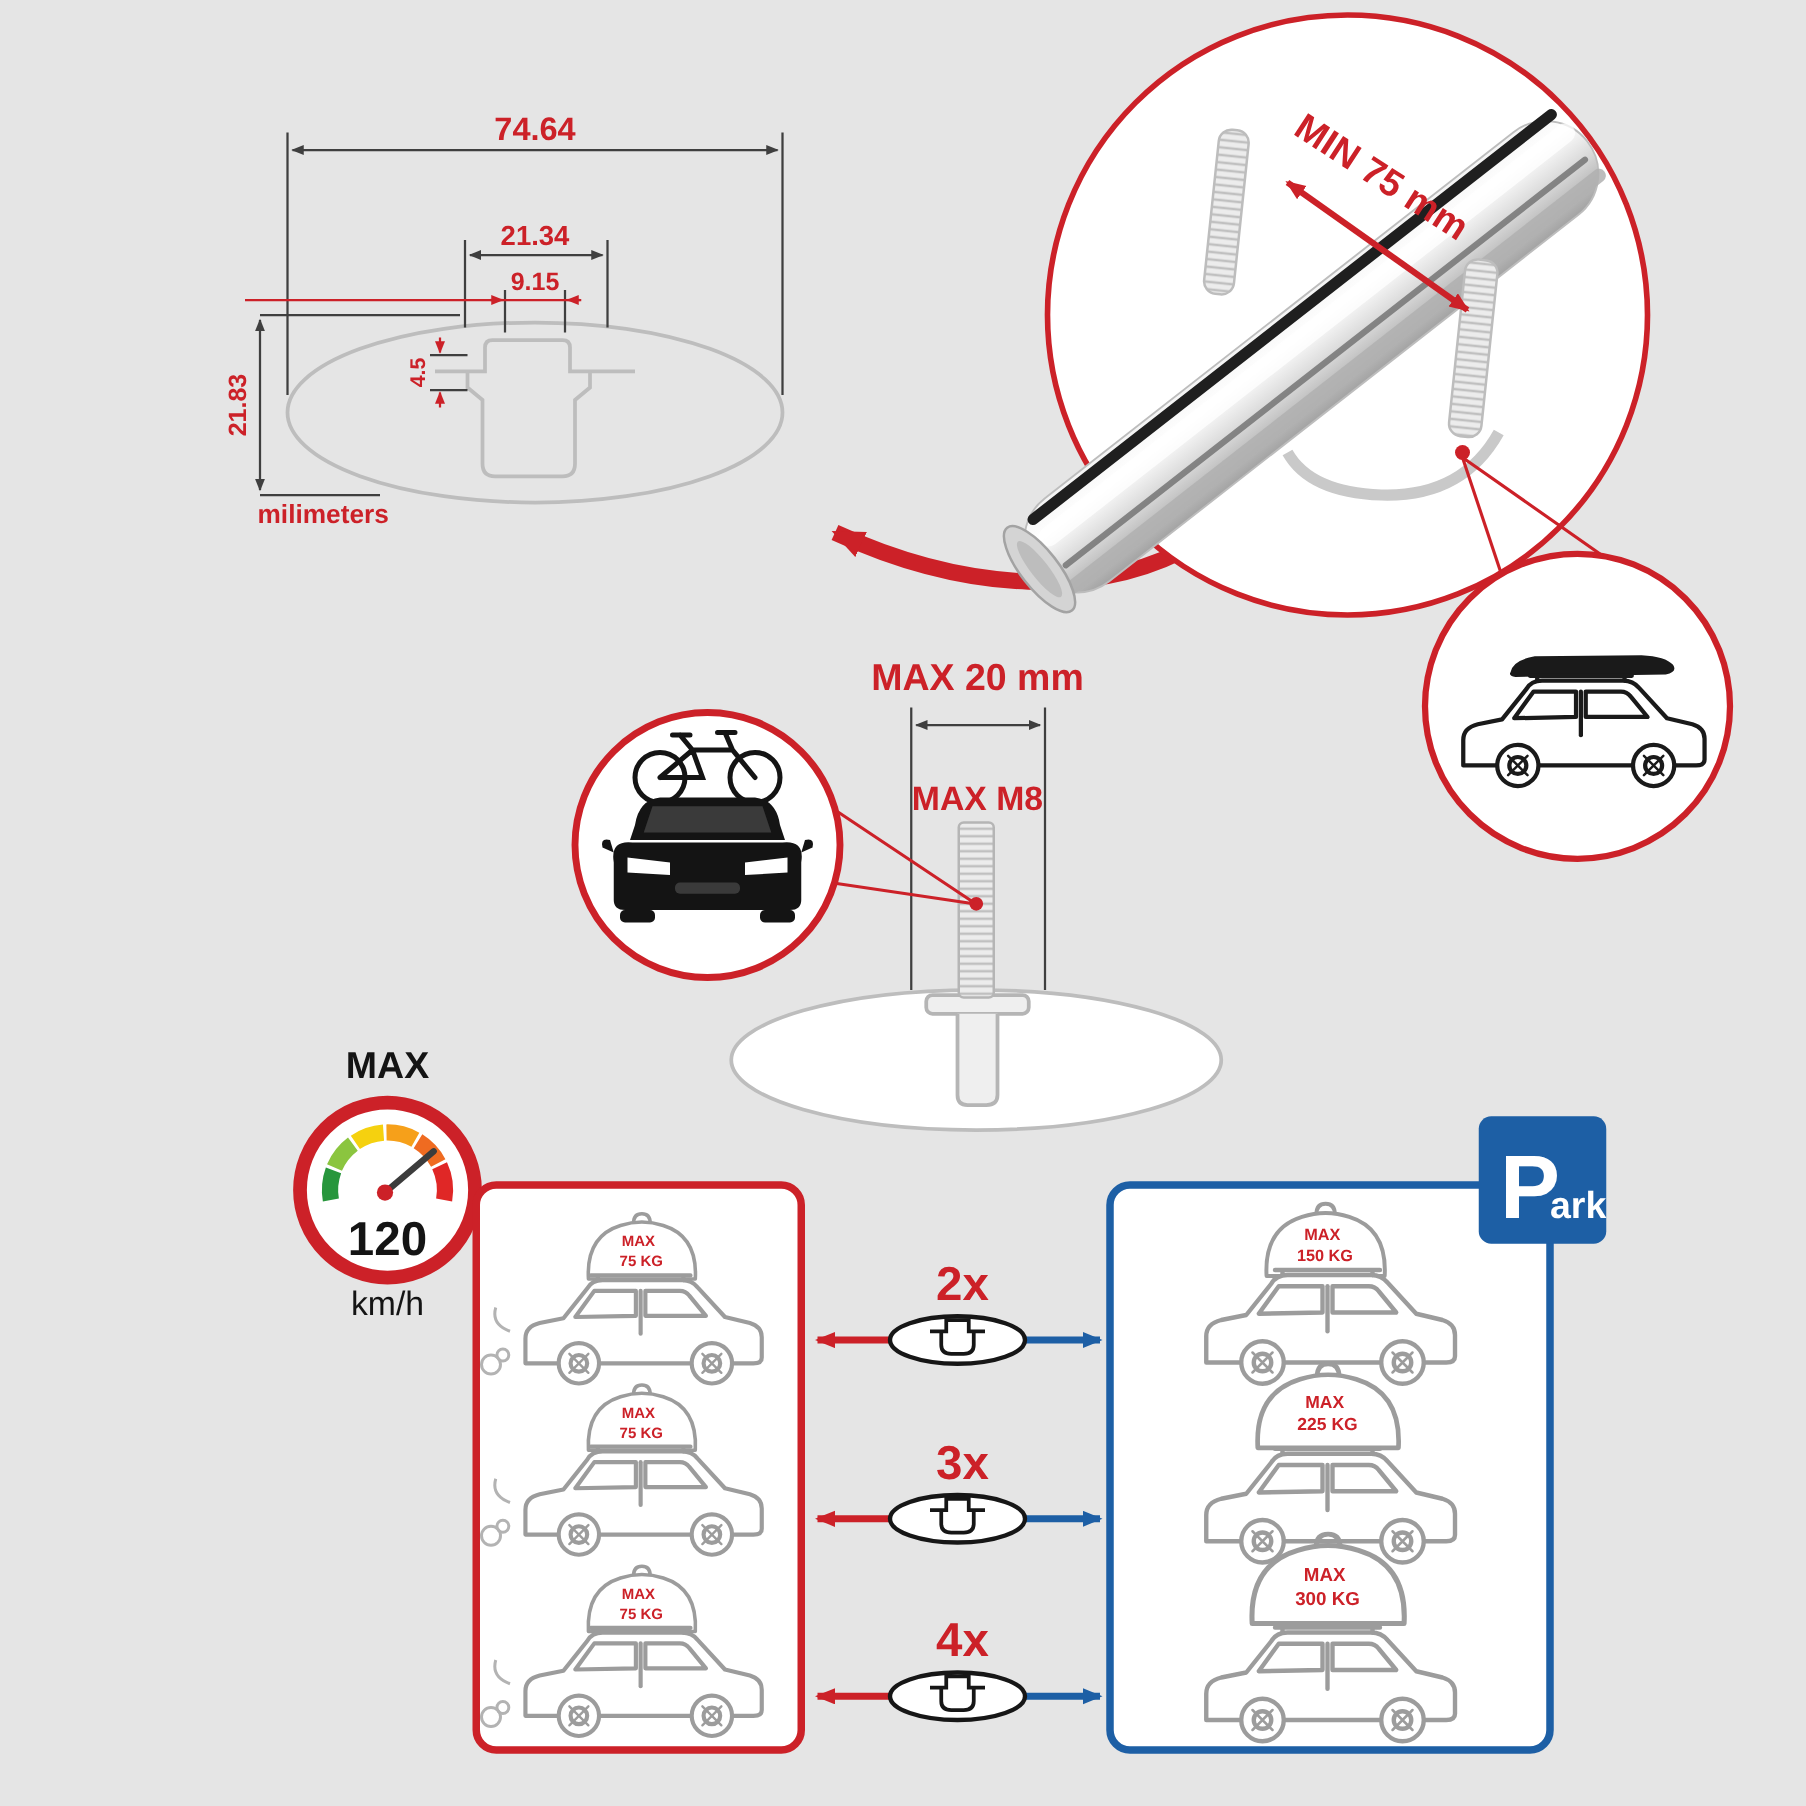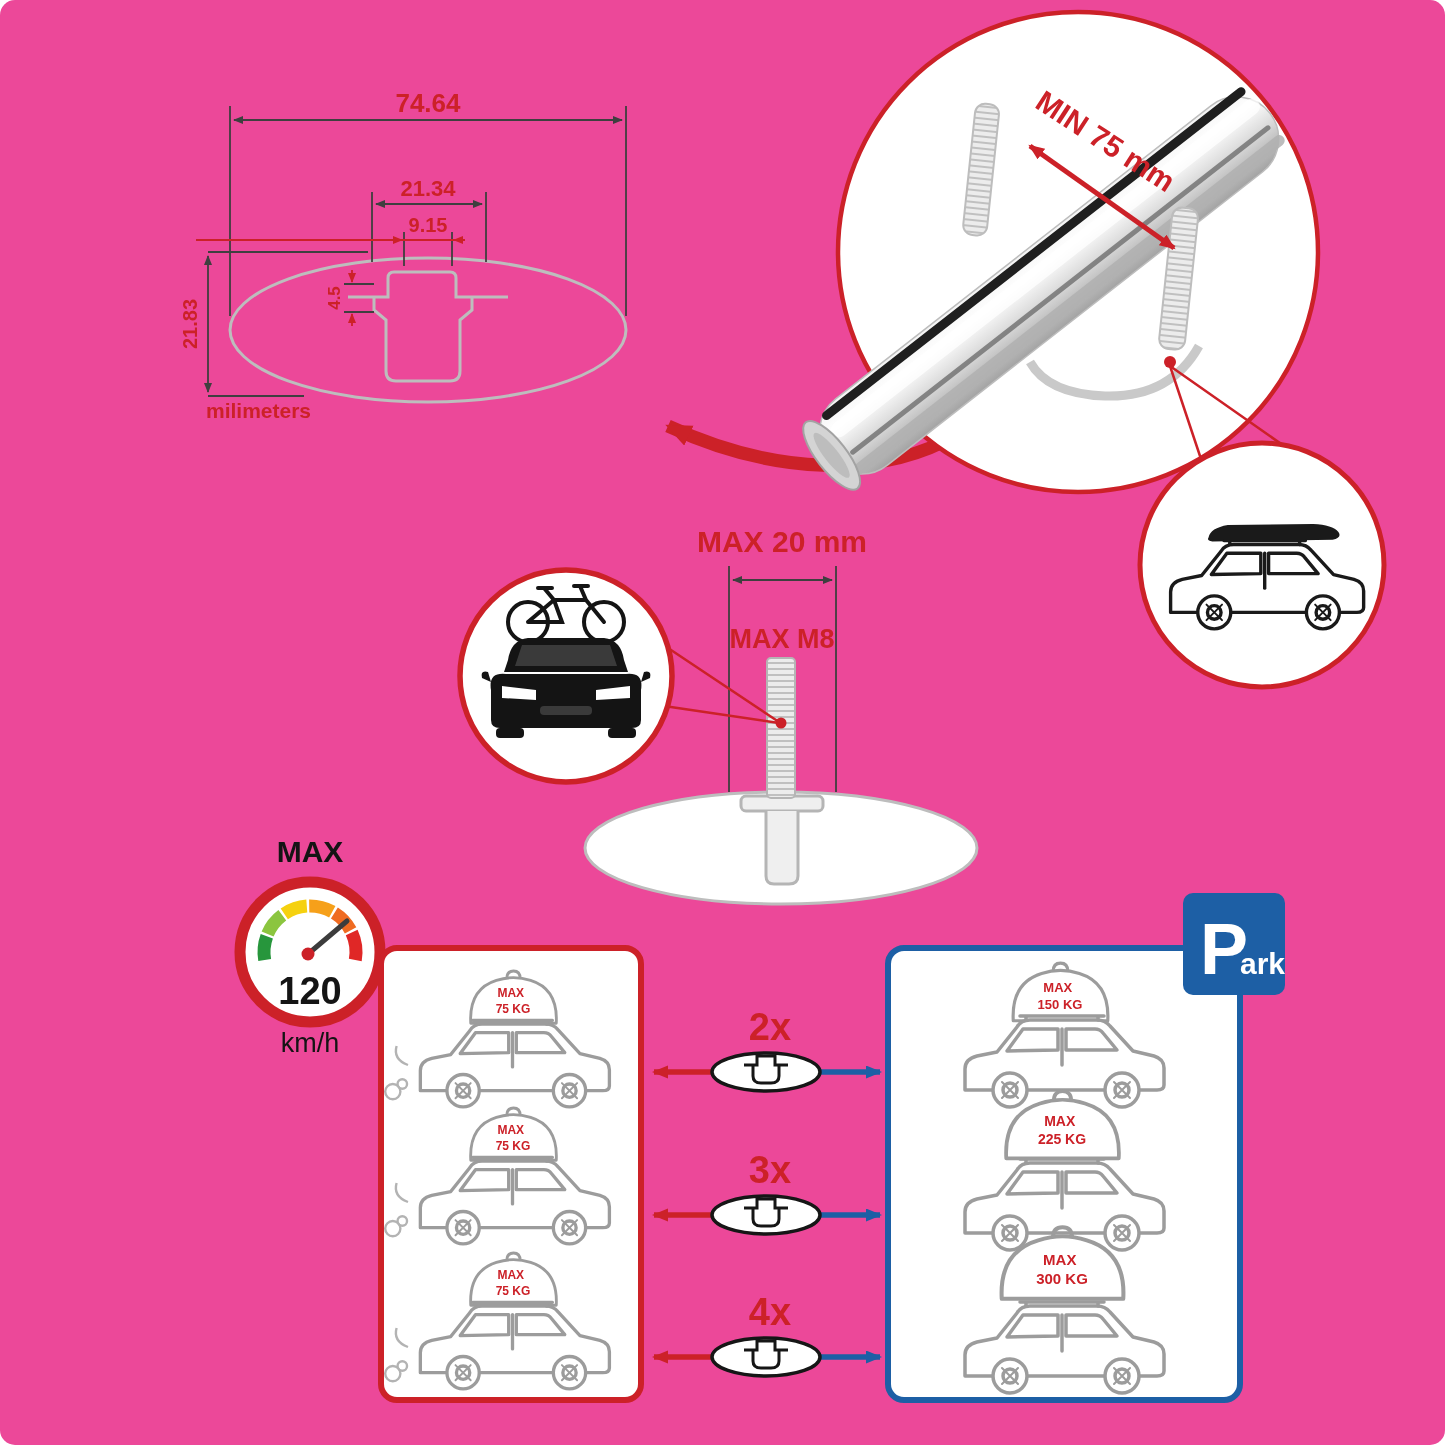--- a/index.html
+++ b/index.html
@@ -1,17 +1,17 @@
 <!DOCTYPE html>
 <html><head>
 <meta charset="utf-8">
 <style>
   html,body{margin:0;padding:0;background:#ffffff;}
-  .canvas{position:relative;width:1445px;height:1445px;background:#ec4899;overflow:hidden;
-          font-family:"Liberation Sans",sans-serif;border-radius:15px;}
+  .canvas{position:relative;width:1445px;height:1445px;background:#e5e5e5;overflow:hidden;
+          font-family:"Liberation Sans",sans-serif;}
   svg{font-family:"Liberation Sans",sans-serif;}
   .dim-label{fill:#cc2128;font-weight:bold;}
   .black-label{fill:#141414;font-weight:bold;}
   .white-label{fill:#ffffff;font-weight:bold;}
   .dimline{stroke:#3f3f3f;stroke-width:1.8;fill:none;}
   .redline{stroke:#cc2128;fill:none;}
   .sketch{stroke:#bdbdbd;stroke-width:3;fill:none;}
   .sketchf{stroke:#bdbdbd;stroke-width:3;fill:#ffffff;}
 </style>
 </head>

